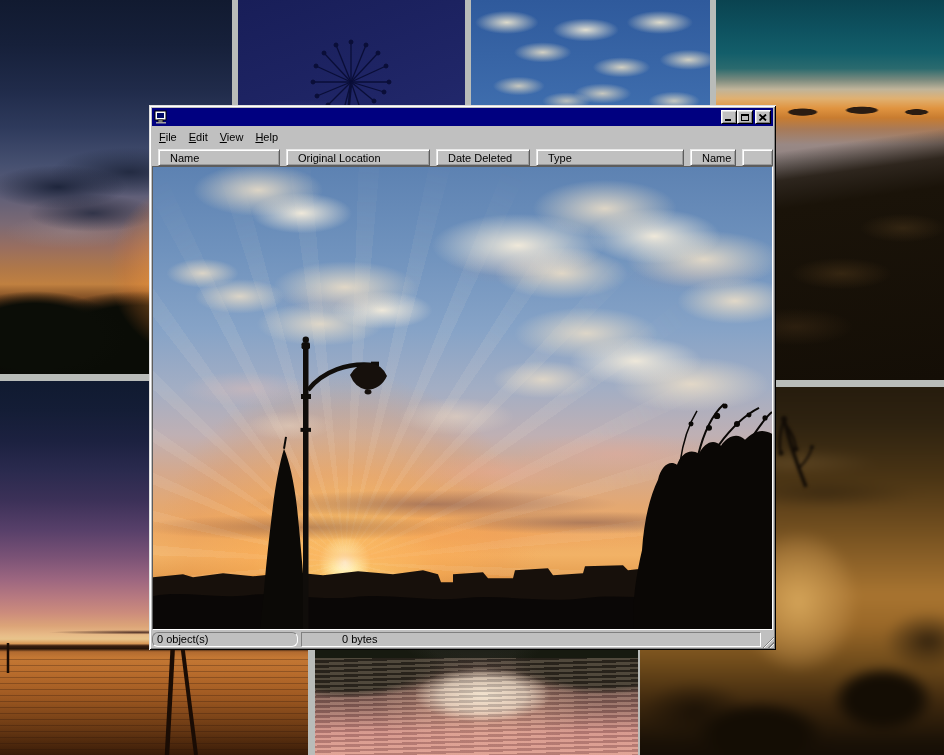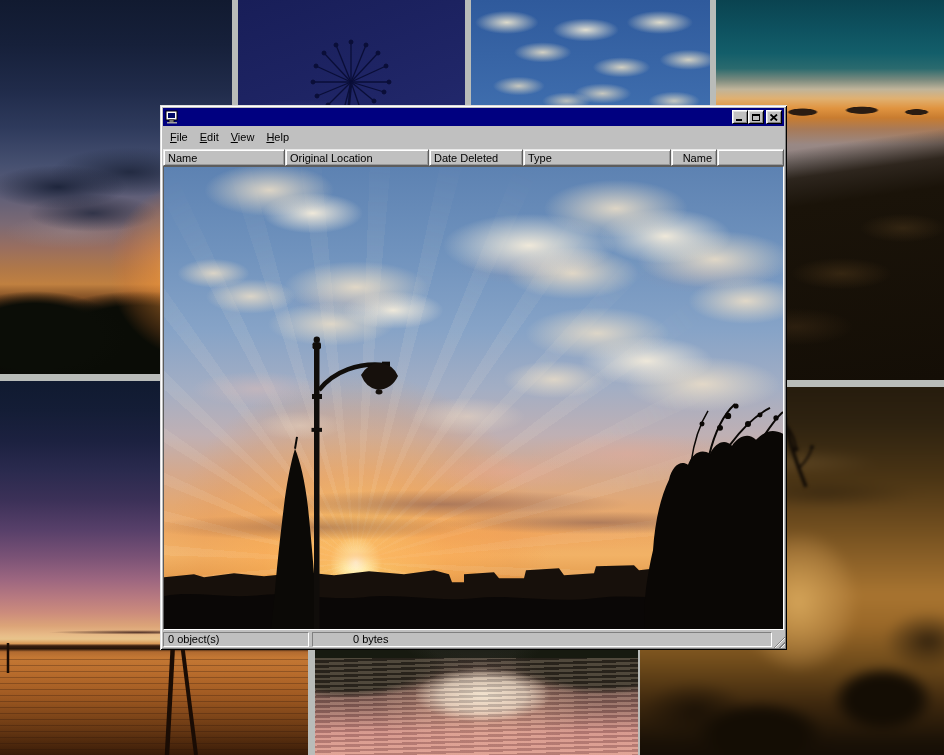--- a/index.html
+++ b/index.html
@@ -84,21 +84,21 @@
       radial-gradient(ellipse 90px 45px at 40% 92%, #140d04 50%, rgba(20,13,4,0) 74%),
       radial-gradient(ellipse 60px 40px at 92% 68%, rgba(30,20,8,.8), rgba(30,20,8,0) 74%),
       radial-gradient(ellipse 70px 40px at 20% 86%, rgba(22,14,5,.85), rgba(22,14,5,0) 74%),
       linear-gradient(180deg,#241a0c 0%,#2e2210 12%,#4a3414 26%,#6e4c1e 38%,#8e6228 48%,#a87430 56%,#9a6828 64%,#6e4a1a 74%,#3e280e 84%,#1a1106 94%,#120b04 100%);
   }
   .t7 svg{position:absolute;left:0;top:0;filter:blur(1.5px);}
   .t2 svg,.t5 svg{position:absolute;left:0;top:0;}
 
   
   .win{
-    position:absolute;left:160px;top:105px;width:627px;height:545px;
+    position:absolute;left:149px;top:105px;width:627px;height:545px;
     background:#c0c0c0;padding:3px;box-sizing:border-box;
     display:flex;flex-direction:column;
     box-shadow: inset 1px 1px 0 #dfdfdf, inset -1px -1px 0 #000,
                 inset 2px 2px 0 #fff, inset -2px -2px 0 #808080;
   }
   .titlebar{
     height:18px;flex:0 0 18px;background:#000080;
     display:flex;align-items:center;padding:1px 2px;box-sizing:border-box;
   }
   .ticon{width:14px;height:14px;display:inline-flex;margin-right:3px;}
@@ -117,22 +117,22 @@
     height:23px;flex:0 0 23px;display:flex;align-items:center;padding:2px 0 1px 1px;box-sizing:border-box;
   }
   .menu-item{
     font-size:11px;color:#000;padding:2px 6px 3px 6px;line-height:13px;
   }
   .colhead{height:17px;flex:0 0 17px;display:flex;}
   .col{
     background:#c0c0c0;box-sizing:border-box;height:17px;
     border:1px solid;border-color:#e9e9e9 #5d5d5d #5d5d5d #e9e9e9;
     box-shadow: inset 1px 1px 0 #fff, inset -1px -1px 0 #9a9a9a;
-    font-size:11px;line-height:14px;padding:1px 4px 0 4px;
-    overflow:hidden;white-space:nowrap;
+    font-size:11px;line-height:14px;padding:1px 4px 0 11px;
+    overflow:hidden;white-space:nowrap;margin-left:6px;
   }
   .c-name{width:122px;}
   .c-ol{width:144px;}
   .c-dd{width:94px;}
   .c-type{width:148px;}
   .c-size{width:46px;text-align:right;}
   .c-extra{flex:1;}
   .listarea{
     flex:1;position:relative;overflow:hidden;
     border:1px solid;border-color:#5d5d5d #fff #fff #5d5d5d;
@@ -186,21 +186,21 @@
   }
   .photo svg.sil{position:absolute;inset:0;width:100%;height:100%;}
   .statusbar{
     height:17px;flex:0 0 17px;display:flex;align-items:flex-end;gap:3px;position:relative;padding-top:2px;box-sizing:border-box;
   }
   .spanel{
     height:15px;box-sizing:border-box;font-size:11px;line-height:13px;padding:0 4px;
     border:1px solid;border-color:#808080 #fff #fff #808080;color:#000;
     overflow:hidden;white-space:nowrap;
   }
-  .s1{width:146px;flex:0 0 146px;}
+  .s1{width:146px;flex:0 0 146px;border-radius:6px;}
   .s2{flex:1;margin-right:12px;padding-left:40px;}
   .grip{
     position:absolute;right:-1px;bottom:-1px;width:13px;height:13px;
     background:repeating-linear-gradient(135deg, #c0c0c0 0 2px, #838383 2px 3px, #f2f2f2 3px 4px);
     clip-path:polygon(100% 0,100% 100%,0 100%);
   }
 </style>
 </head>
 <body>
 

